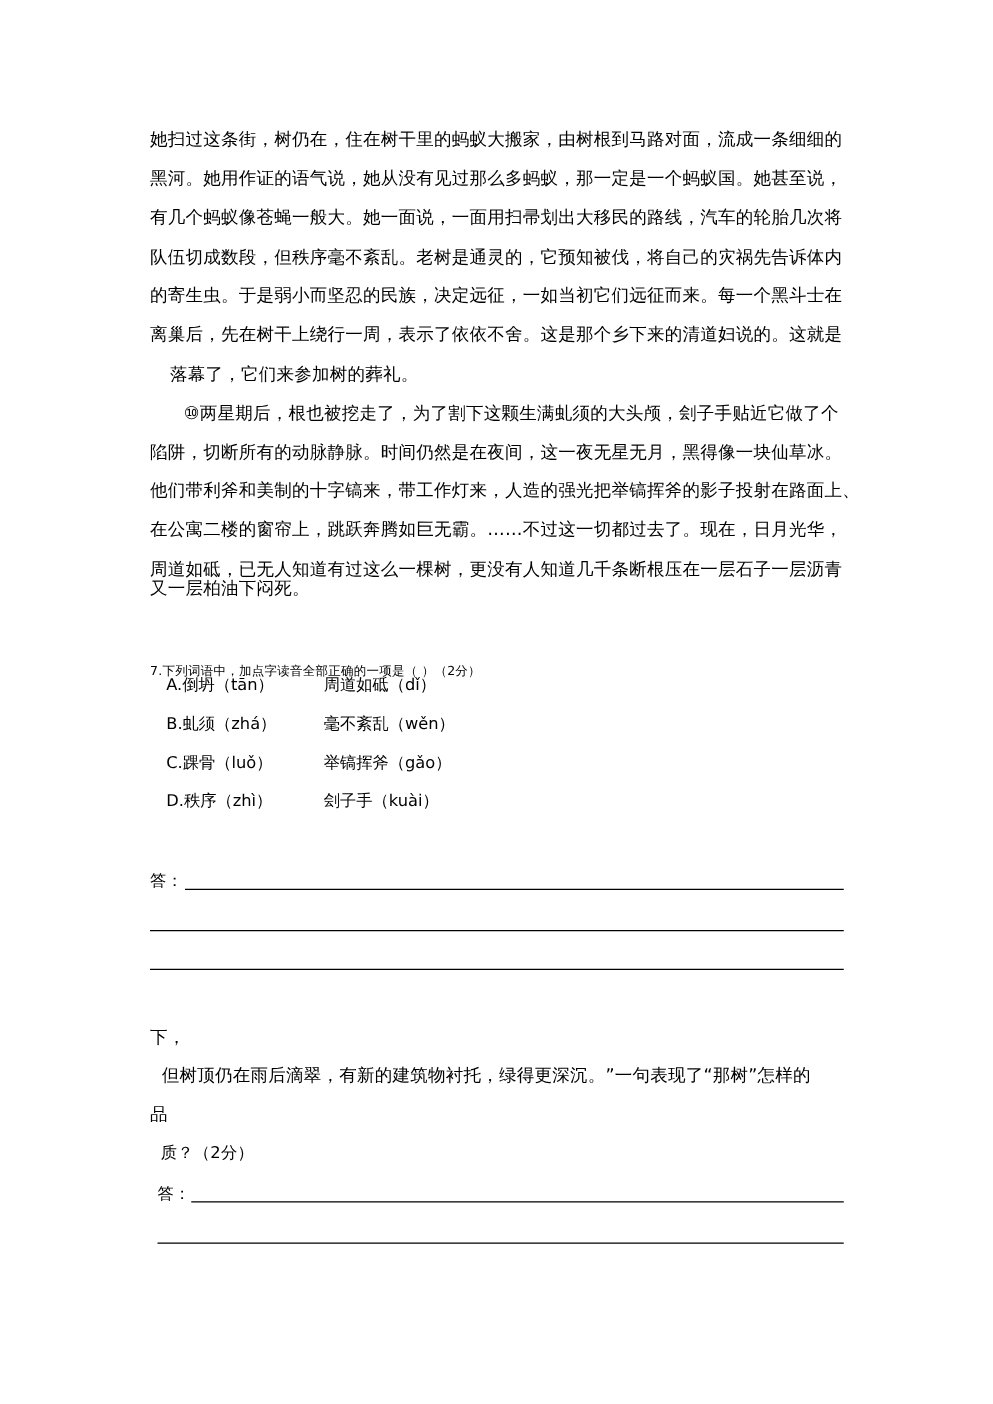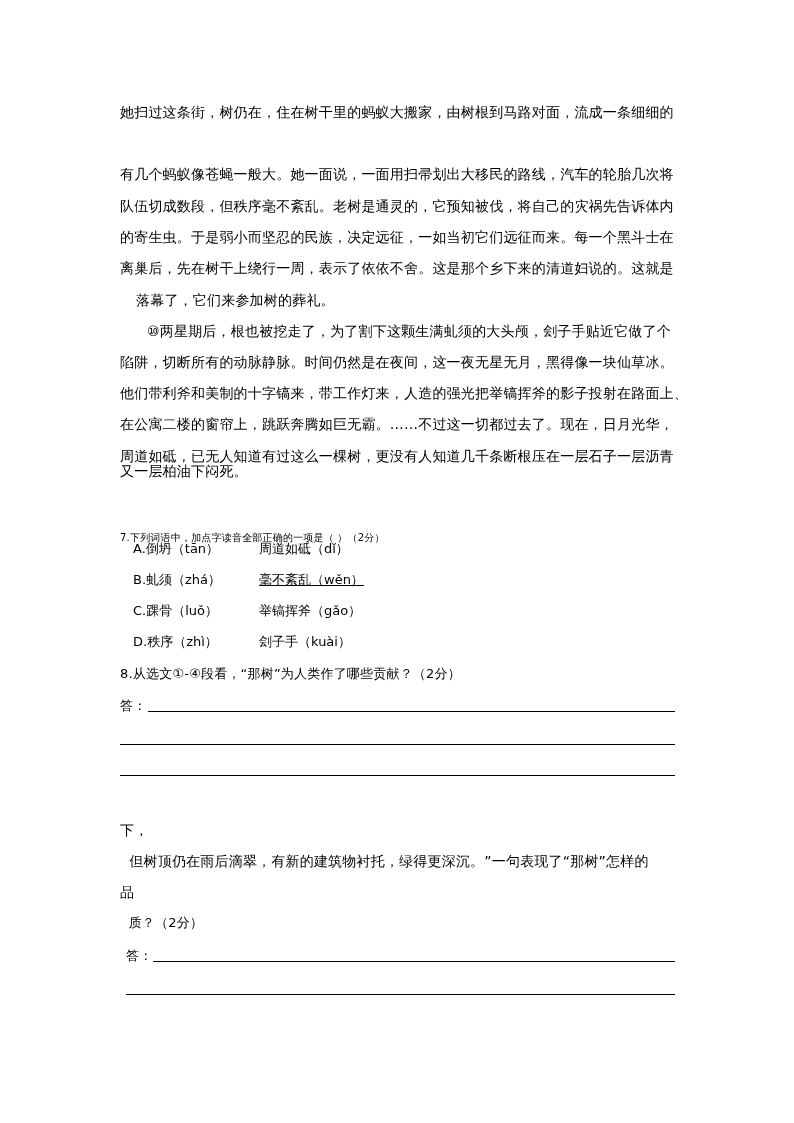--- a/index.html
+++ b/index.html
@@ -9,44 +9,44 @@
   .line { position: absolute; left: 120px; font-size: 14px; line-height: 20px; white-space: nowrap; letter-spacing: 0.2px; }
   .rule { position: absolute; height: 0; border-top: 1px solid #000; }
   .opt { position: absolute; font-size: 13px; line-height: 18px; white-space: nowrap; }
 </style>
 </head>
 <body>
 
 <div class="page">
 
   <div class="line" style="top:102px;">她扫过这条街，树仍在，住在树干里的蚂蚁大搬家，由树根到马路对面，流成一条细细的</div>
+  <div class="line" style="top:133px;">黑河。她用作证的语气说，她从没有见过那么多蚂蚁，那一定是一个蚂蚁国。她甚至说，</div>
   <div class="line" style="top:164px;">有几个蚂蚁像苍蝇一般大。她一面说，一面用扫帚划出大移民的路线，汽车的轮胎几次将</div>
   <div class="line" style="top:196px;">队伍切成数段，但秩序毫不紊乱。老树是通灵的，它预知被伐，将自己的灾祸先告诉体内</div>
   <div class="line" style="top:227px;">的寄生虫。于是弱小而坚忍的民族，决定远征，一如当初它们远征而来。每一个黑斗士在</div>
   <div class="line" style="top:258px;">离巢后，先在树干上绕行一周，表示了依依不舍。这是那个乡下来的清道妇说的。这就是</div>
   <div class="line" style="top:290px;margin-left:16px;">落幕了，它们来参加树的葬礼。</div>
 
   <div class="line" style="top:321px; left:147px;">⑩两星期后，根也被挖走了，为了割下这颗生满虬须的大头颅，刽子手贴近它做了个</div>
   <div class="line" style="top:352px;">陷阱，切断所有的动脉静脉。时间仍然是在夜间，这一夜无星无月，黑得像一块仙草冰。</div>
   <div class="line" style="top:383px;">他们带利斧和美制的十字镐来，带工作灯来，人造的强光把举镐挥斧的影子投射在路面上、</div>
   <div class="line" style="top:414px;">在公寓二楼的窗帘上，跳跃奔腾如巨无霸。……不过这一切都过去了。现在，日月光华，</div>
   <div class="line" style="top:446px;">周道如砥，已无人知道有过这么一棵树，更没有人知道几千条断根压在一层石子一层沥青</div>
   <div class="line" style="top:461px;">又一层柏油下闷死。</div>
 
   <div class="line" style="top:528px; font-size:10px;">7.下列词语中，加点字读音全部正确的一项是（      ）（2分）</div>
   <div class="opt" style="top:540px; left:133px;">A.倒坍（tān）</div>
   <div class="opt" style="top:540px; left:259px;">周道如砥（dǐ）</div>
   <div class="opt" style="top:571px; left:133px;">B.虬须（zhá）</div>
-  <div class="opt" style="top:571px; left:259px;text-decoration:underline;">毫不紊乱（wěn）</div>
+  <div class="opt" style="top:571px; left:259px;">毫不紊乱（wěn）</div>
   <div class="opt" style="top:602px; left:133px;">C.踝骨（luǒ）</div>
   <div class="opt" style="top:602px; left:259px;">举镐挥斧（gǎo）</div>
   <div class="opt" style="top:633px; left:133px;">D.秩序（zhì）</div>
   <div class="opt" style="top:633px; left:259px;">刽子手（kuài）</div>
 
-  <div class="line" style="top:664px; font-size:13px;">8.从选文①-④段看，“那树”为人类作了哪些贡献？（2分）</div>
   <div class="line" style="top:696px; font-size:13px;">答：</div>
   <div class="rule" style="top:711px; left:148px; width:527px;"></div>
   <div class="rule" style="top:744px; left:120px; width:555px;"></div>
   <div class="rule" style="top:775px; left:120px; width:555px;"></div>
 
   <div class="line" style="top:820px;">下，</div>
   <div class="line" style="top:851px; white-space:pre;">  但树顶仍在雨后滴翠，有新的建筑物衬托，绿得更深沉。”一句表现了“那树”怎样的</div>
   <div class="line" style="top:882px;">品</div>
   <div class="line" style="top:913px; white-space:pre; font-size:13px;">  质？（2分）</div>
   <div class="line" style="top:946px; left:126px; font-size:13px;">答：</div>

